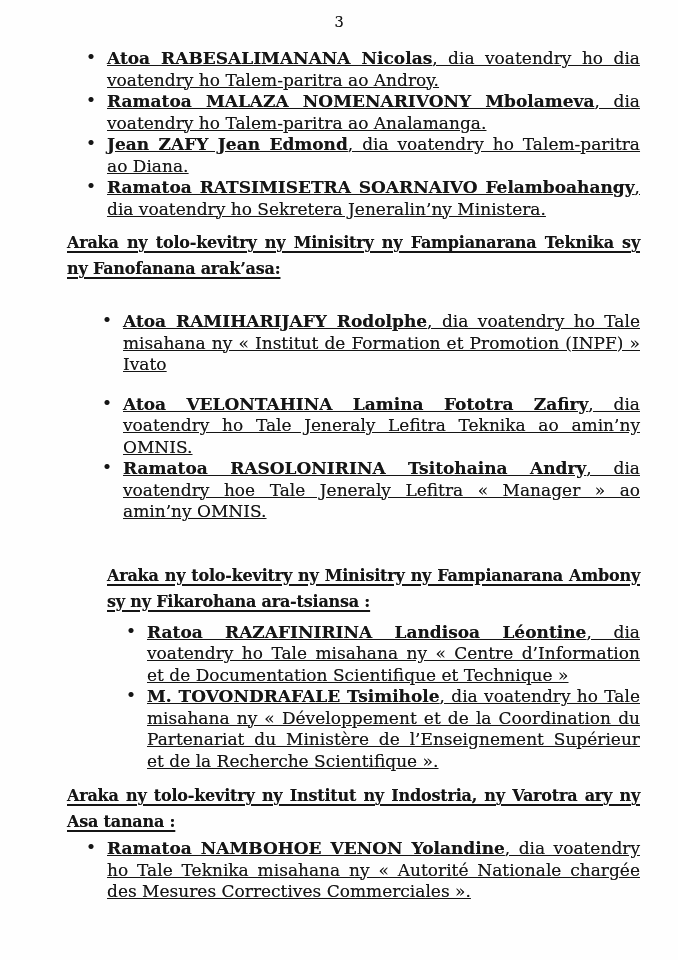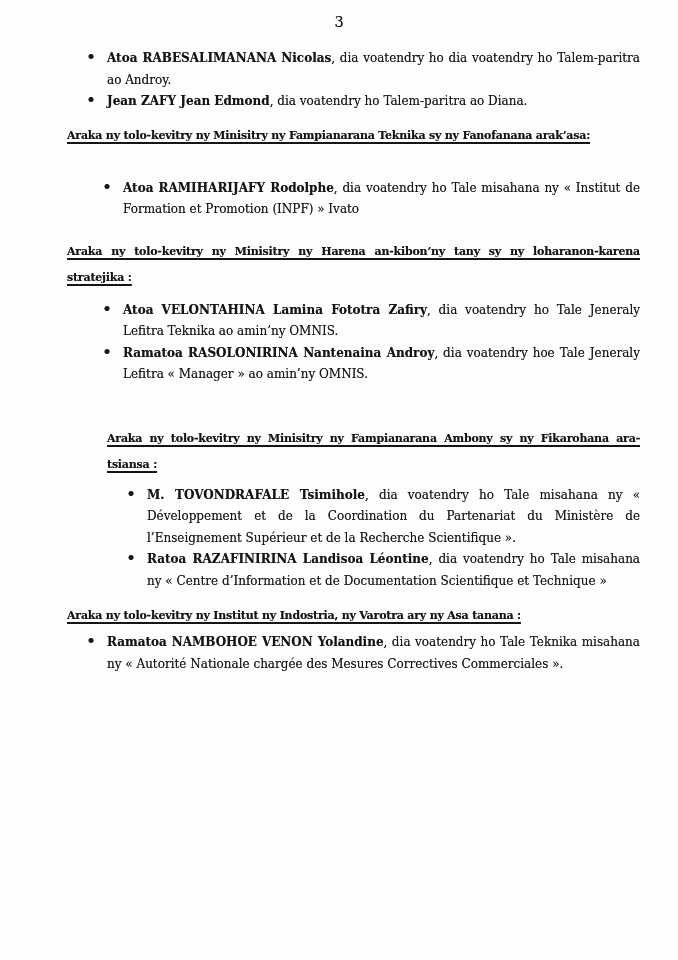--- a/index.html
+++ b/index.html
@@ -20,23 +20,24 @@
     font-size:14.5px;
     line-height:20px;
   }
   .content{
     margin-left:67px;
     margin-right:38px; 
   }
   .blist{
     list-style:none;
     margin:0;padding:0;
-    font-size:12px;
+    font-size:17px;
     line-height:21.5px;
     text-align:justify;
+    text-decoration:underline;
   }
   .blist li{
     position:relative;
     margin:0;
   }
   .blist li::before{
     content:"\2022";
     position:absolute;
     top:-1px;
     font-size:17px;
@@ -44,21 +45,21 @@
   
   .indent-a li{padding-left:40px;}
   .indent-a li::before{left:19px;}
   
   .indent-b li{padding-left:56px;}
   .indent-b li::before{left:35px;}
   .b{font-weight:bold;}
   .intro-list{margin-top:16px;}
   .heading{
     margin:0;
-    font-size:11px;
+    font-size:16px;
     font-weight:bold;
     letter-spacing:-0.2px;
     line-height:26px;
     text-align:justify;
     text-decoration:underline;
     text-decoration-thickness:1.5px;
     text-underline-offset:3px;
   }
   .sec1{margin-top:10px;}  .sec1 .blist{margin-top:29px;}
   .sec2{margin-top:18px;}  .sec2 .blist{margin-top:9px;}
@@ -72,56 +73,61 @@
 <div class="page">
   <div class="page-number">3</div>
 
   <div class="content">
 
     <ul class="blist indent-a intro-list">
       <li>
         <span class="b">Atoa RABESALIMANANA Nicolas</span><span>, dia voatendry ho dia voatendry ho Talem-paritra ao Androy.</span>
       </li>
       <li>
+        <span class="b">Ramatoa MALAZA NOMENARIVONY Mbolameva</span><span>, dia voatendry ho Talem-paritra ao Analamanga.</span>
+      </li>
+      <li>
         <span class="b">Jean ZAFY Jean Edmond</span><span>, dia voatendry ho Talem-paritra ao Diana.</span>
+      </li>
+      <li>
+        <span class="b">Ramatoa RATSIMISETRA SOARNAIVO Felamboahangy</span><span>, dia voatendry ho Sekretera Jeneralin’ny Ministera.</span>
       </li>
     </ul>
 
     <section class="sec1">
       <h2 class="heading">Araka ny tolo-kevitry ny Minisitry ny Fampianarana Teknika sy ny Fanofanana arak’asa:</h2>
       <ul class="blist indent-b">
         <li>
           <span class="b">Atoa RAMIHARIJAFY Rodolphe</span><span>, dia voatendry ho Tale misahana ny « Institut de Formation et Promotion (INPF) » Ivato</span>
         </li>
       </ul>
     </section>
 
     <section class="sec2">
     </section>
 
     <section class="sec3">
-      <h2 class="heading">Araka ny tolo-kevitry ny Minisitry ny Harena an-kibon’ny tany sy ny loharanon-karena stratejika :</h2>
       <ul class="blist indent-b">
         <li>
           <span class="b">Atoa VELONTAHINA Lamina Fototra Zafiry</span><span>, dia voatendry ho Tale Jeneraly Lefitra Teknika ao amin’ny OMNIS.</span>
         </li>
         <li>
-          <span class="b">Ramatoa RASOLONIRINA Nantenaina Androy</span><span>, dia voatendry hoe Tale Jeneraly Lefitra « Manager » ao amin’ny OMNIS.</span>
+          <span class="b">Ramatoa RASOLONIRINA Tsitohaina Andry</span><span>, dia voatendry hoe Tale Jeneraly Lefitra « Manager » ao amin’ny OMNIS.</span>
         </li>
       </ul>
     </section>
 
     <section class="sec4">
       <h2 class="heading">Araka ny tolo-kevitry ny Minisitry ny Fampianarana Ambony sy ny Fikarohana ara-tsiansa :</h2>
       <ul class="blist indent-a">
         <li>
-          <span class="b">M. TOVONDRAFALE Tsimihole</span><span>, dia voatendry ho Tale misahana ny « Développement et de la Coordination du Partenariat du Ministère de l’Enseignement Supérieur et de la Recherche Scientifique ».</span>
+          <span class="b">Ratoa RAZAFINIRINA Landisoa Léontine</span><span>, dia voatendry ho Tale misahana ny « Centre d’Information et de Documentation Scientifique et Technique »</span>
         </li>
         <li>
-          <span class="b">Ratoa RAZAFINIRINA Landisoa Léontine</span><span>, dia voatendry ho Tale misahana ny « Centre d’Information et de Documentation Scientifique et Technique »</span>
+          <span class="b">M. TOVONDRAFALE Tsimihole</span><span>, dia voatendry ho Tale misahana ny « Développement et de la Coordination du Partenariat du Ministère de l’Enseignement Supérieur et de la Recherche Scientifique ».</span>
         </li>
       </ul>
     </section>
 
     <section class="sec5">
       <h2 class="heading">Araka ny tolo-kevitry ny Institut ny Indostria, ny Varotra ary ny Asa tanana :</h2>
       <ul class="blist indent-a">
         <li>
           <span class="b">Ramatoa NAMBOHOE VENON Yolandine</span><span>, dia voatendry ho Tale Teknika misahana ny « Autorité Nationale chargée des Mesures Correctives Commerciales ».</span>
         </li>

